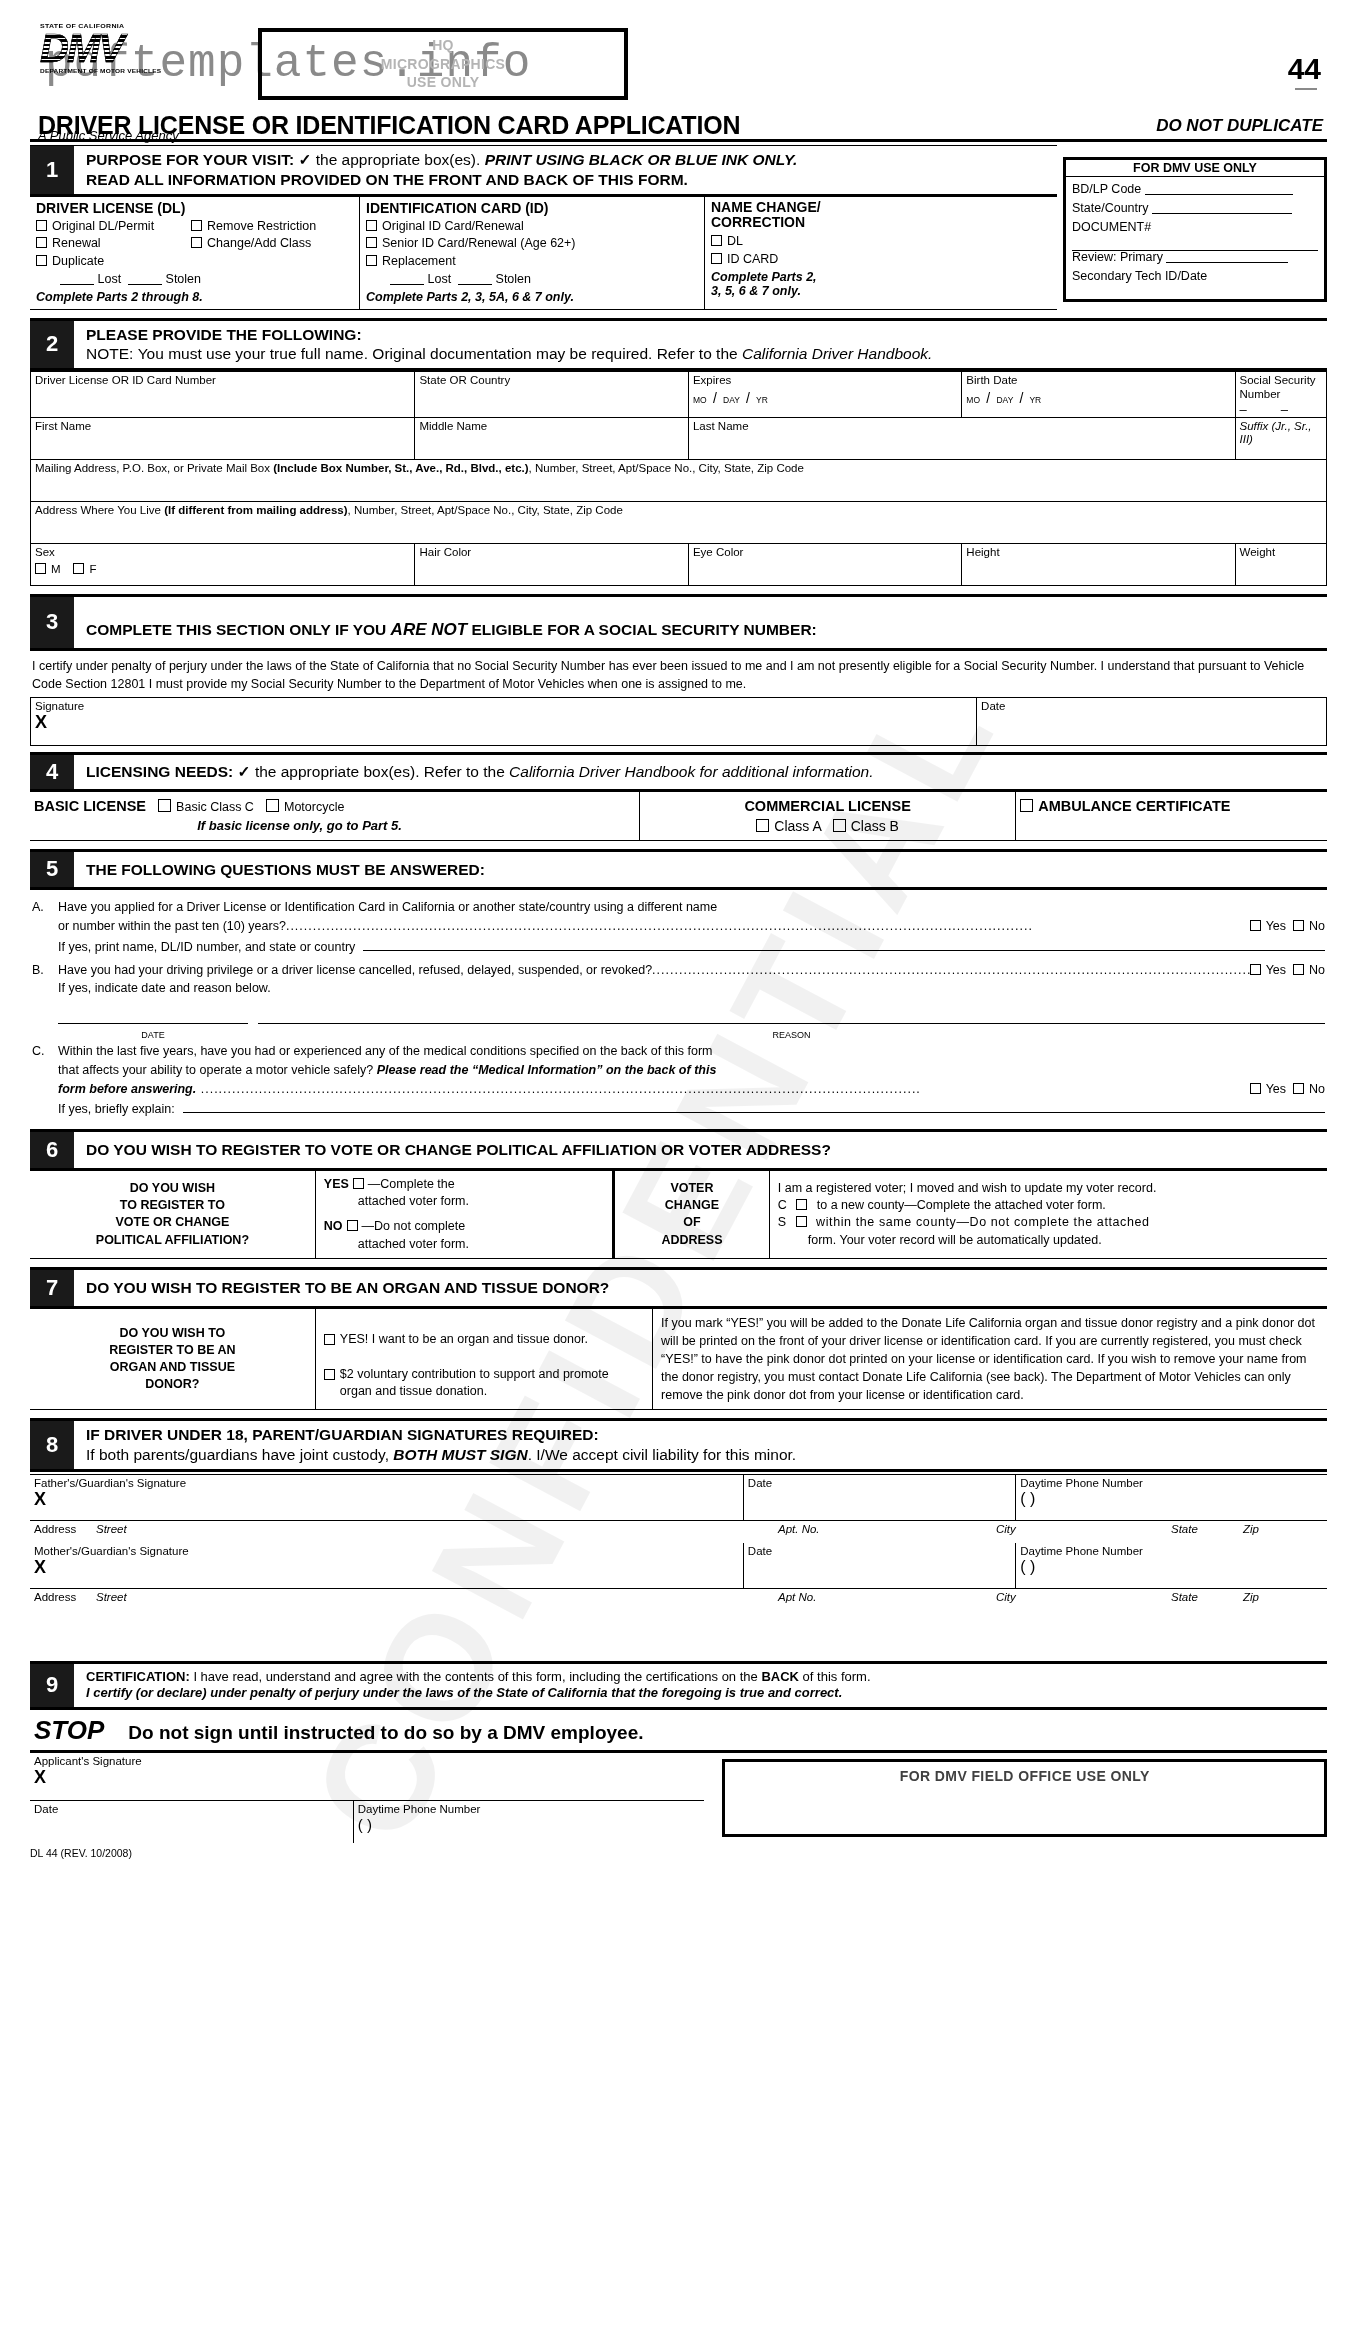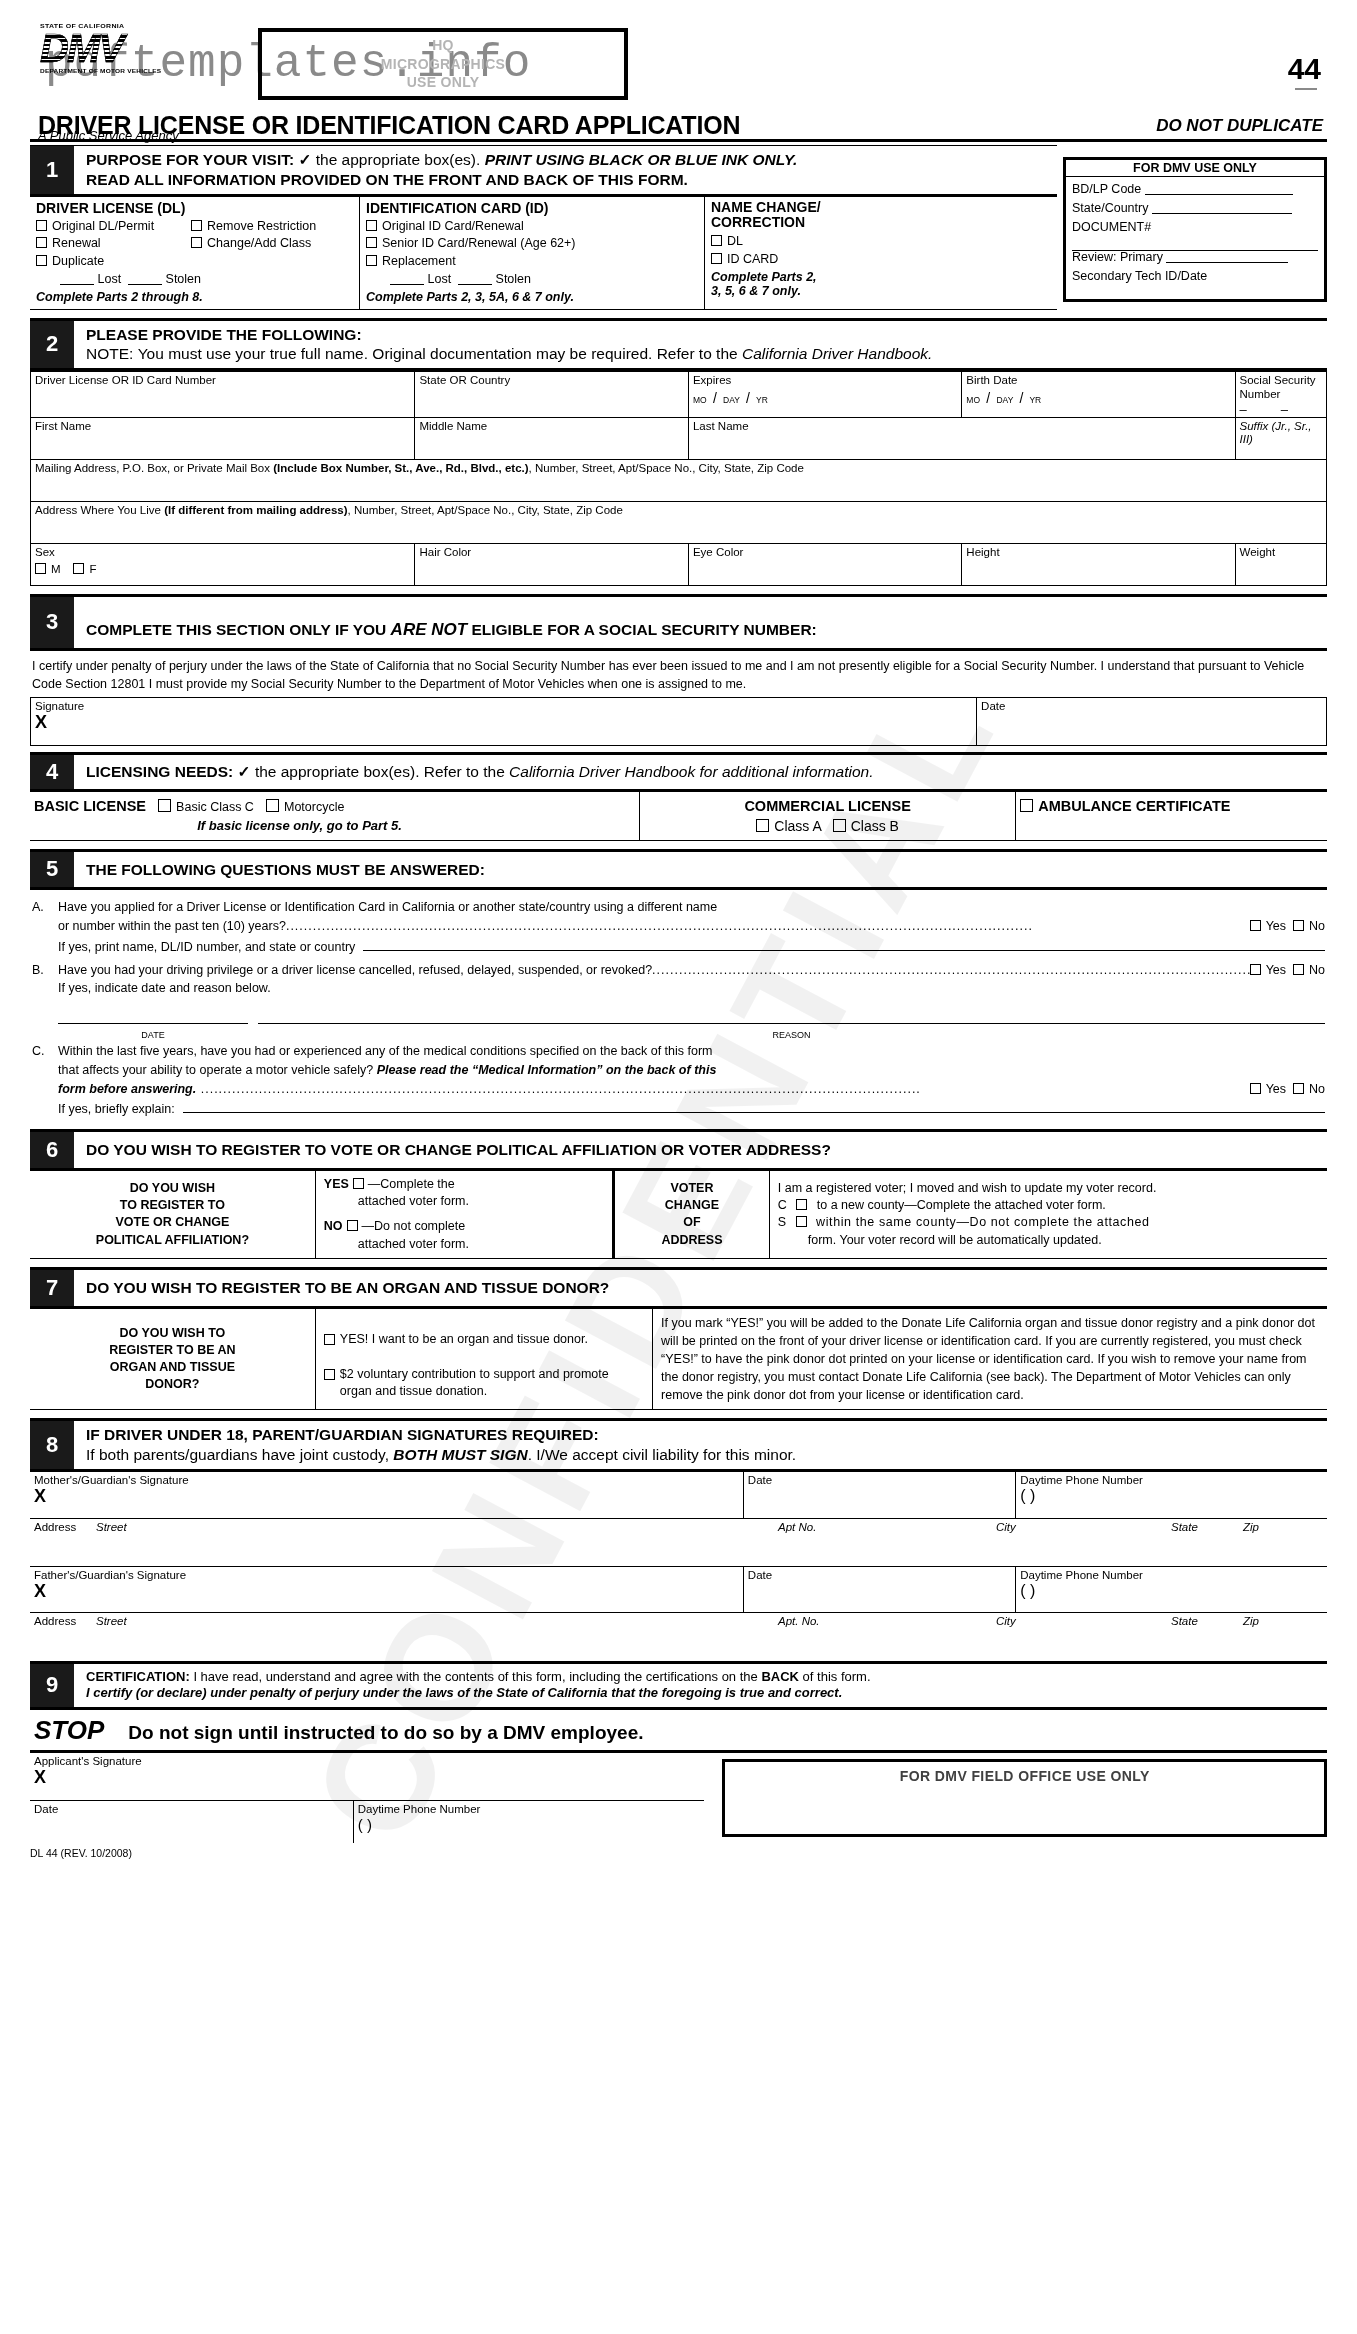--- a/index.html
+++ b/index.html
@@ -552,20 +552,50 @@
   <div class="sec" style="margin-top:8px;">
     <div class="secbar" style="border-top:3px solid #000;">
       <div class="secnum">8</div>
       <div class="sectext">
         <span>IF DRIVER UNDER 18, PARENT/GUARDIAN SIGNATURES REQUIRED:</span><br>
         <span class="sub">If both parents/guardians have joint custody,</span>
         <span class="bi">BOTH MUST SIGN</span><span class="sub">. I/We accept civil liability for this minor.</span>
       </div>
     </div>
 
+    <table class="grid" style="margin-top:2px;">
+      <tbody>
+          <tr>
+        <td style="width:55%;height:46px;border-left:none;">
+          <div class="flabel">Father's/Guardian's Signature</div>
+          <div class="xmark">X</div>
+        </td>
+        <td style="width:21%;">
+              <div class="flabel">Date</div>
+            </td>
+        <td style="border-right:none;">
+          <div class="flabel">Daytime Phone Number</div>
+          <div style="font-size:16px;">(        )</div>
+        </td>
+      </tr>
+      <tr>
+        <td colspan="3" style="height:22px;border:none;border-top:1px solid #000;padding:2px 4px;">
+          <div class="flabel" style="display:flex;">
+            <span style="width:62px;">Address</span>
+            <span class="ital" style="flex:1;">Street</span>
+            <span class="ital" style="width:218px;">Apt. No.</span>
+            <span class="ital" style="width:175px;">City</span>
+            <span class="ital" style="width:72px;">State</span>
+            <span class="ital" style="width:80px;">Zip</span>
+          </div>
+        </td>
+      </tr>
+    </tbody>
+      </table>
+
     <table class="grid" style="border-top:none;">
       <tbody>
           <tr>
         <td style="width:55%;height:46px;border-left:none;border-top:none;">
           <div class="flabel">Mother's/Guardian's Signature</div>
           <div class="xmark">X</div>
         </td>
         <td style="width:21%;border-top:none;">
               <div class="flabel">Date</div>
             </td>
@@ -581,50 +611,20 @@
             <span class="ital" style="flex:1;">Street</span>
             <span class="ital" style="width:218px;">Apt No.</span>
             <span class="ital" style="width:175px;">City</span>
             <span class="ital" style="width:72px;">State</span>
             <span class="ital" style="width:80px;">Zip</span>
           </div>
         </td>
       </tr>
     </tbody>
       </table>
-
-    <table class="grid" style="margin-top:2px;">
-      <tbody>
-          <tr>
-        <td style="width:55%;height:46px;border-left:none;">
-          <div class="flabel">Father's/Guardian's Signature</div>
-          <div class="xmark">X</div>
-        </td>
-        <td style="width:21%;">
-              <div class="flabel">Date</div>
-            </td>
-        <td style="border-right:none;">
-          <div class="flabel">Daytime Phone Number</div>
-          <div style="font-size:16px;">(        )</div>
-        </td>
-      </tr>
-      <tr>
-        <td colspan="3" style="height:22px;border:none;border-top:1px solid #000;padding:2px 4px;">
-          <div class="flabel" style="display:flex;">
-            <span style="width:62px;">Address</span>
-            <span class="ital" style="flex:1;">Street</span>
-            <span class="ital" style="width:218px;">Apt. No.</span>
-            <span class="ital" style="width:175px;">City</span>
-            <span class="ital" style="width:72px;">State</span>
-            <span class="ital" style="width:80px;">Zip</span>
-          </div>
-        </td>
-      </tr>
-    </tbody>
-      </table>
   </div>
 
   <div class="sec" style="margin-top:26px;">
     <div class="certbar">
       <div class="secnum">9</div>
       <div class="sectext" style="font-weight:normal;font-size:13px;padding:5px 0 5px 12px;">
         <b>CERTIFICATION:</b>
         <span>I have read, understand and agree with the contents of this form, including the certifications on the</span>
         <b>BACK</b>
         <span>of this form.</span><br>

